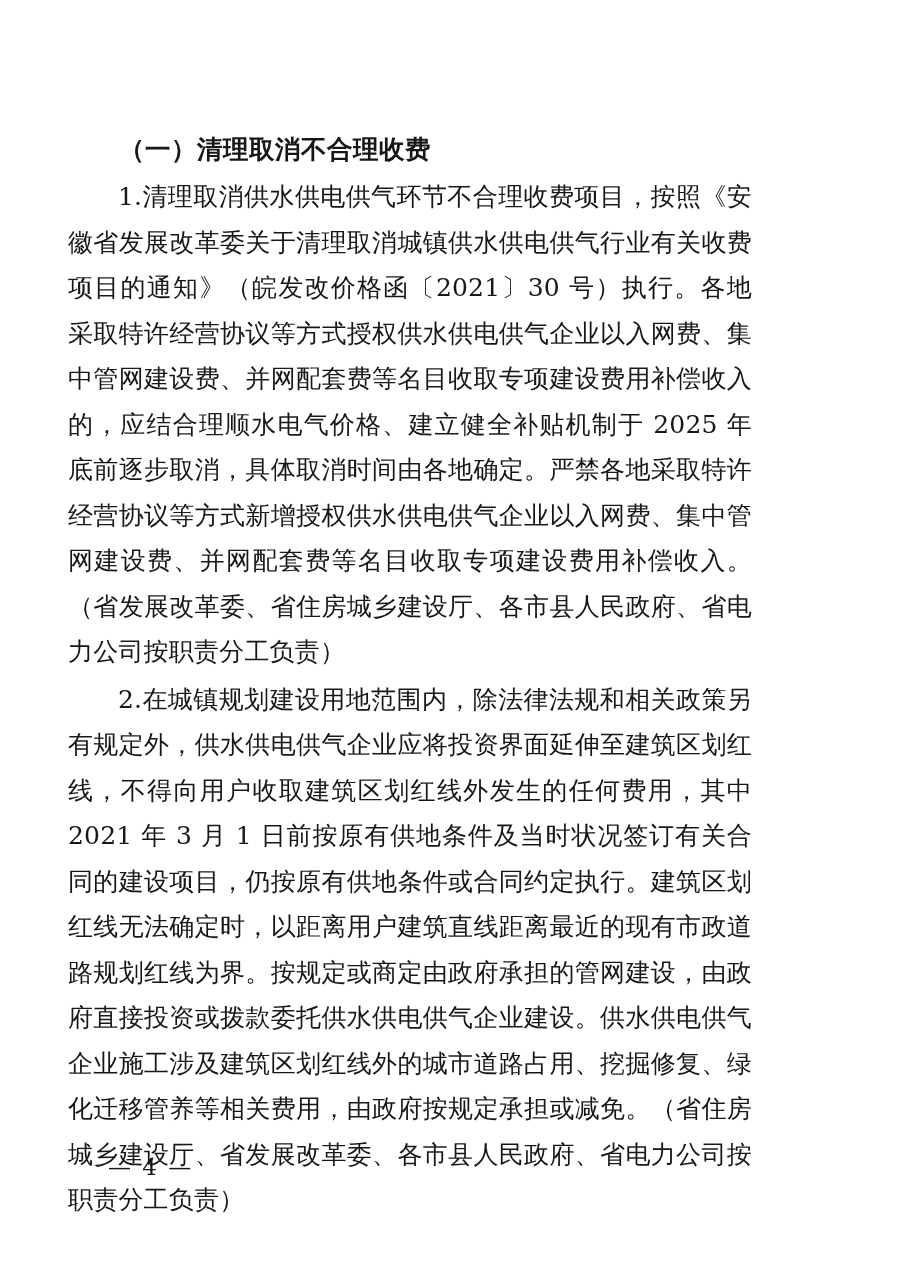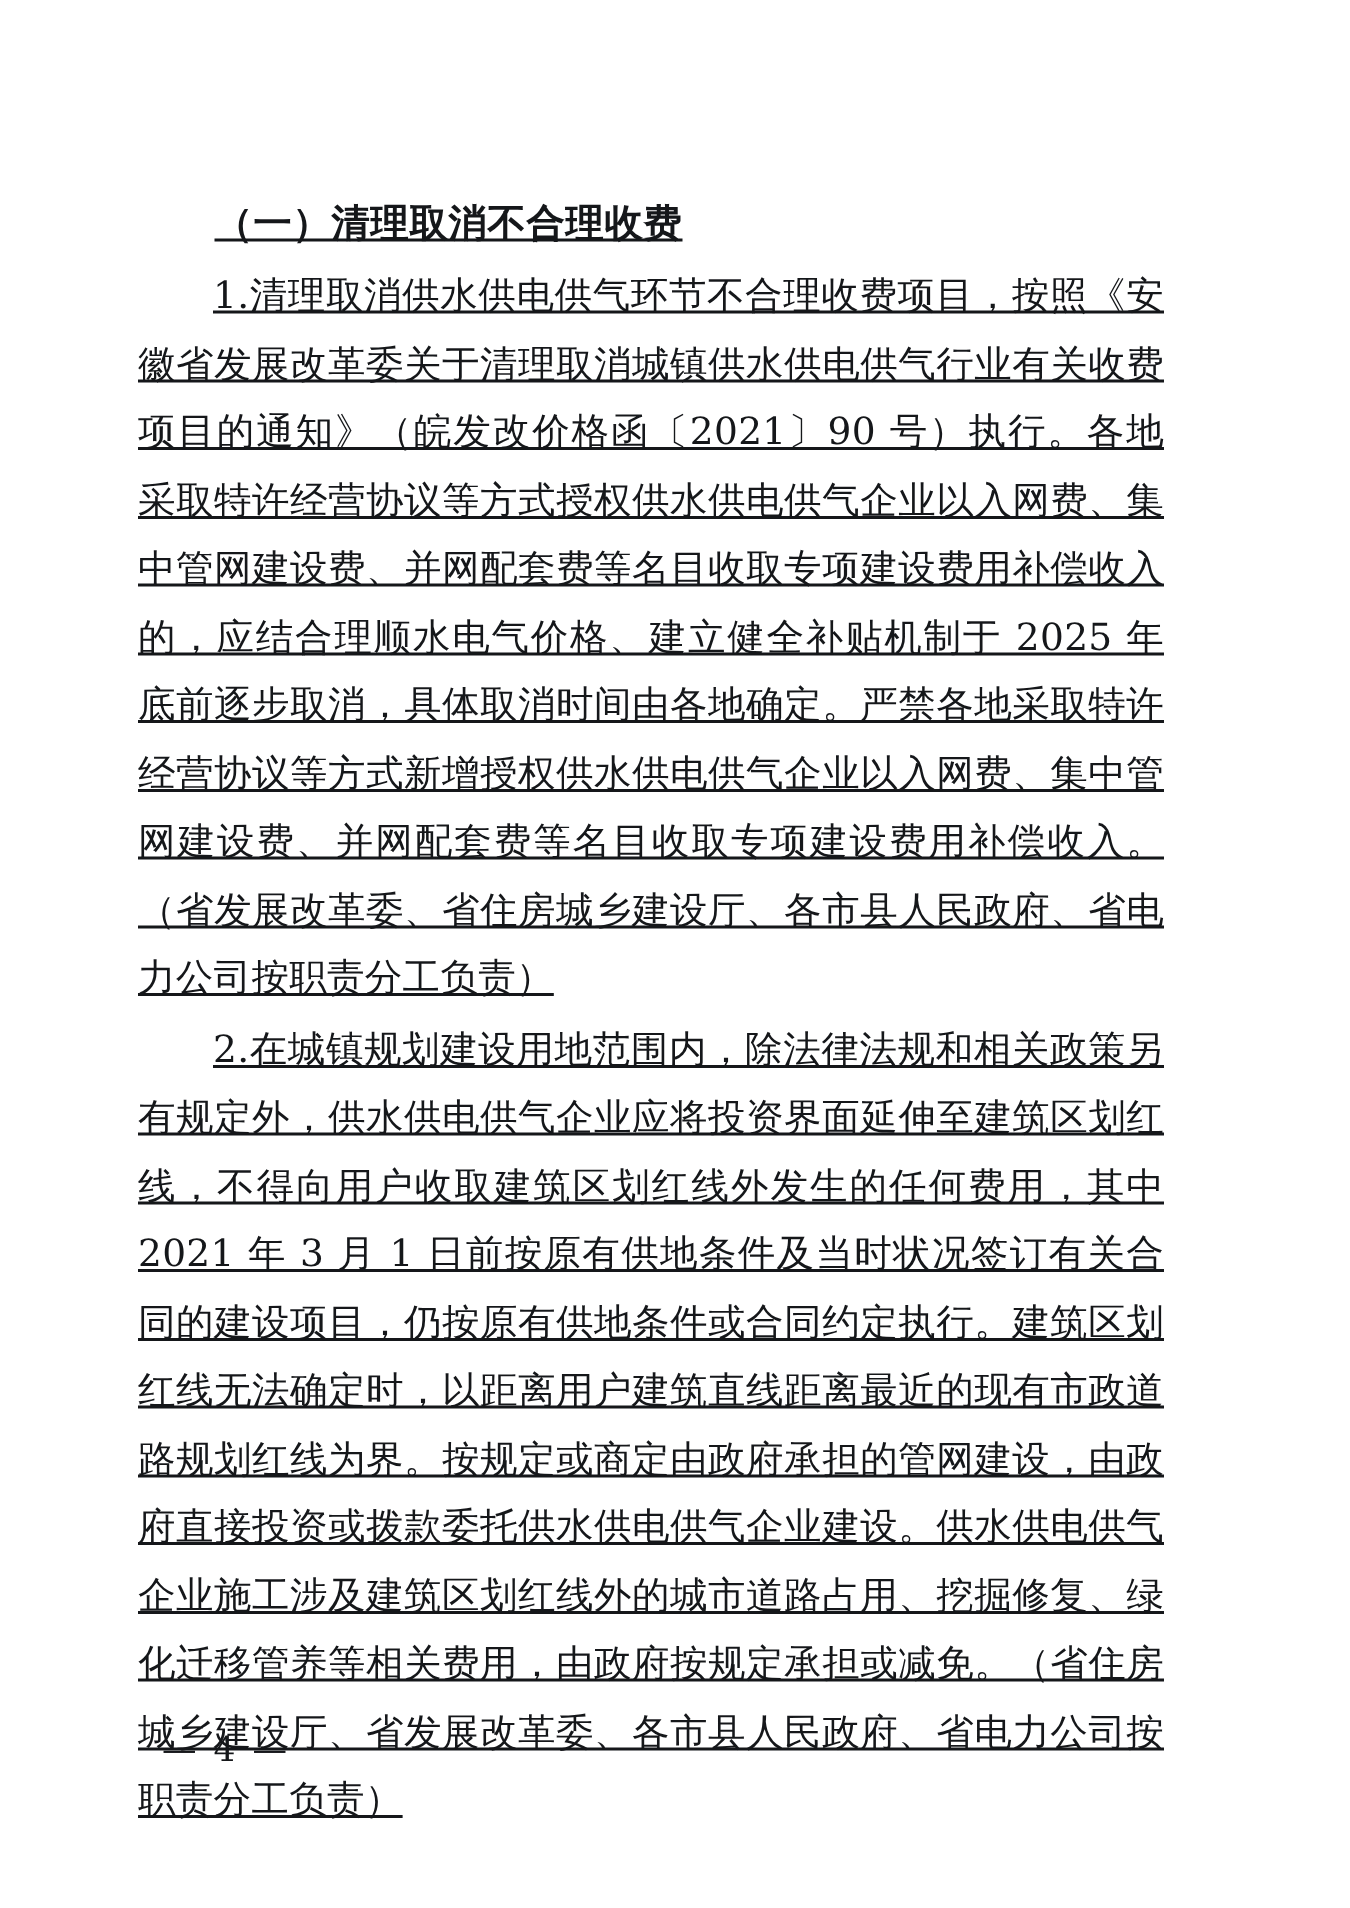--- a/index.html
+++ b/index.html
@@ -12,22 +12,21 @@
     background: #ffffff;
     font-family: "DejaVu Serif", "Liberation Serif", serif;
     color: #15171a;
     overflow: hidden;
   }
   .page {
     position: relative;
     width: 855px;
     height: 1272px;
     box-sizing: border-box;
-    padding: 130px 108px 0 92px;
-    text-decoration: underline;
+    padding: 130px 108px 0 68px;
   }
   .doc-body {
     width: 684px;
   }
   .section-heading {
     font-size: 25.5px;
     font-weight: bold;
     line-height: 1.5;
     letter-spacing: 0.5px;
     text-indent: 2em;
@@ -53,17 +52,17 @@
     color: #15171a;
     font-family: "DejaVu Serif", "Liberation Serif", serif;
   }
 </style>
 </head>
 <body>
 
 <div class="page">
   <div class="doc-body">
     <h2 class="section-heading">（一）清理取消不合理收费</h2>
-    <p class="para">1.清理取消供水供电供气环节不合理收费项目，按照《安徽省发展改革委关于清理取消城镇供水供电供气行业有关收费项目的通知》（皖发改价格函〔2021〕90 号）执行。各地采取特许经营协议等方式授权供水供电供气企业以入网费、集中管网建设费、并网配套费等名目收取专项建设费用补偿收入的，应结合理顺水电气价格、建立健全补贴机制于 2025 年底前逐步取消，具体取消时间由各地确定。严禁各地采取特许经营协议等方式新增授权供水供电供气企业以入网费、集中管网建设费、并网配套费等名目收取专项建设费用补偿收入。（省发展改革委、省住房城乡建设厅、各市县人民政府、省电力公司按职责分工负责）</p>
+    <p class="para">1.清理取消供水供电供气环节不合理收费项目，按照《安徽省发展改革委关于清理取消城镇供水供电供气行业有关收费项目的通知》（皖发改价格函〔2021〕30 号）执行。各地采取特许经营协议等方式授权供水供电供气企业以入网费、集中管网建设费、并网配套费等名目收取专项建设费用补偿收入的，应结合理顺水电气价格、建立健全补贴机制于 2025 年底前逐步取消，具体取消时间由各地确定。严禁各地采取特许经营协议等方式新增授权供水供电供气企业以入网费、集中管网建设费、并网配套费等名目收取专项建设费用补偿收入。（省发展改革委、省住房城乡建设厅、各市县人民政府、省电力公司按职责分工负责）</p>
     <p class="para">2.在城镇规划建设用地范围内，除法律法规和相关政策另有规定外，供水供电供气企业应将投资界面延伸至建筑区划红线，不得向用户收取建筑区划红线外发生的任何费用，其中 2021 年 3 月 1 日前按原有供地条件及当时状况签订有关合同的建设项目，仍按原有供地条件或合同约定执行。建筑区划红线无法确定时，以距离用户建筑直线距离最近的现有市政道路规划红线为界。按规定或商定由政府承担的管网建设，由政府直接投资或拨款委托供水供电供气企业建设。供水供电供气企业施工涉及建筑区划红线外的城市道路占用、挖掘修复、绿化迁移管养等相关费用，由政府按规定承担或减免。（省住房城乡建设厅、省发展改革委、各市县人民政府、省电力公司按职责分工负责）</p>
   </div>
   <div class="page-number">— 4 —</div>
 </div>
 
 </body></html>

